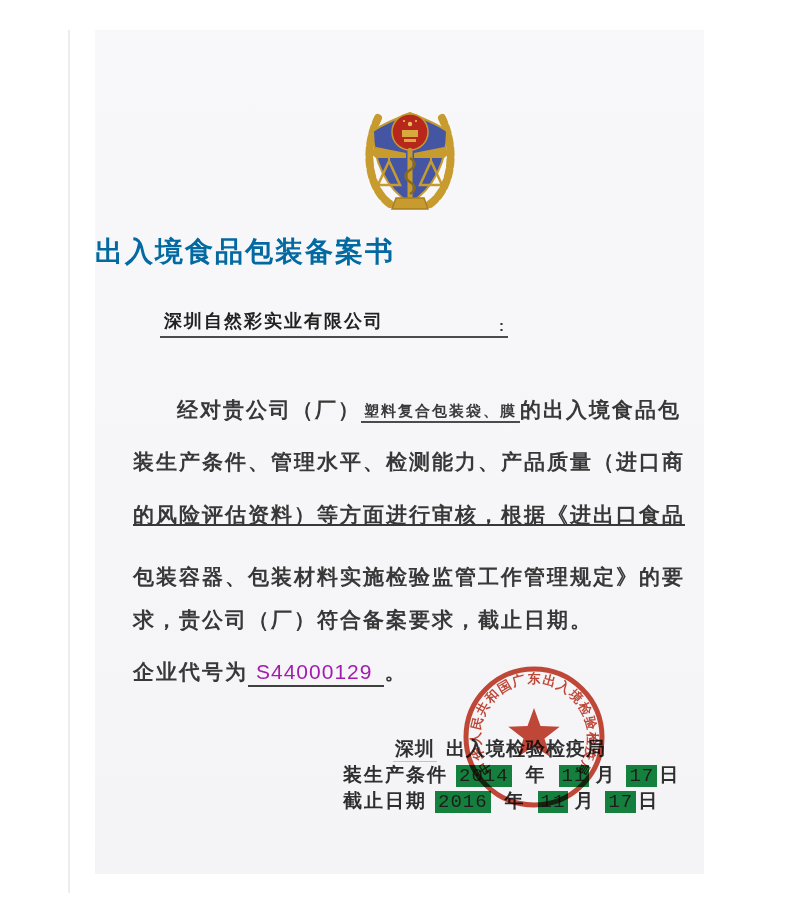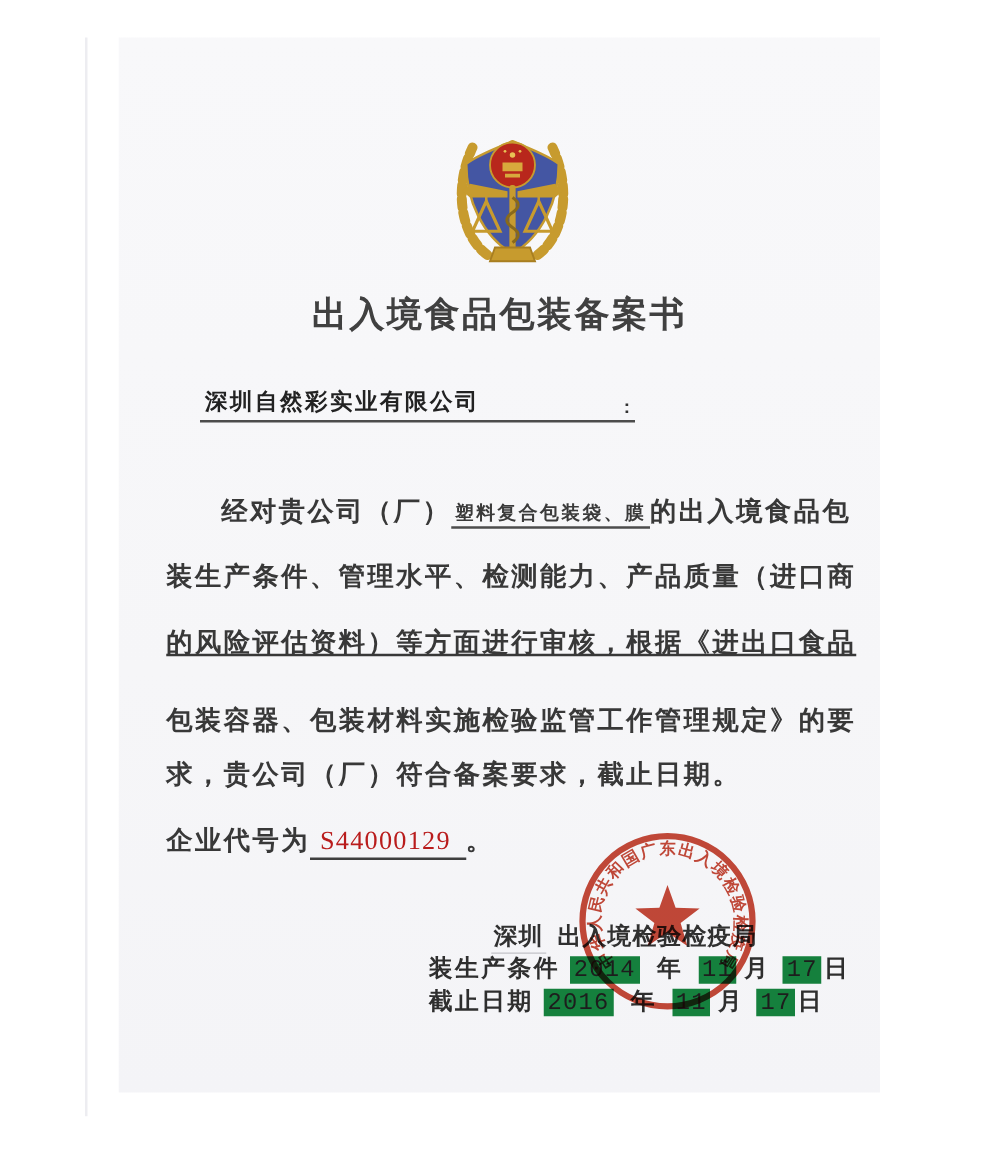--- a/index.html
+++ b/index.html
@@ -27,22 +27,22 @@
     position:absolute;left:68px;top:30px;width:2px;height:863px;
     background:#ededf1;
   }
   .emblem{position:absolute;left:356px;top:100px;width:108px;height:115px;}
   .em-blue{fill:var(--em-blue);}
   .em-gold{fill:var(--em-gold);}
   .em-gold-stroke{stroke:var(--em-gold);fill:none;}
   .em-red{fill:var(--em-red);}
   .title{
     position:absolute;left:95px;top:233px;width:609px;
-    text-align:center;font-size:28px;font-weight:700;letter-spacing:2px;
-    color:#404040;white-space:nowrap;
+    font-size:28px;font-weight:700;letter-spacing:2px;
+    color:#0369a1;white-space:nowrap;
   }
   .company-row{
     position:absolute;left:160px;top:304px;width:348px;height:34px;
     border-bottom:2px solid #4c4c4c;
     display:flex;align-items:flex-end;
   }
   .company-name{
     font-size:18px;font-weight:700;letter-spacing:2px;color:#222;
     padding-left:4px;padding-bottom:3px;white-space:nowrap;
   }
@@ -63,22 +63,22 @@
   .blank-fill{
     font-size:15px;font-weight:700;letter-spacing:2px;color:#3a3a3a;
     border-bottom:2px solid #4c4c4c;padding:0 3px 2px 3px;
     vertical-align:1px;
   }
   .code-line{
     position:absolute;left:133px;top:658px;white-space:nowrap;
     font-size:21px;font-weight:600;letter-spacing:2px;color:#383838;
   }
   .code-value{
-    font-family:Liberation Serif, serif;
-    font-size:21px;font-weight:400;letter-spacing:1px;color:#b91c1c;
+    font-family:Liberation Sans, sans-serif;
+    font-size:21px;font-weight:400;letter-spacing:1px;color:#a21caf;
     border-bottom:2px solid #3f3f3f;padding:0 12px 2px 8px;
   }
   .authority-line{
     position:absolute;left:393px;top:736px;white-space:nowrap;
     font-size:19px;font-weight:600;letter-spacing:1px;color:#303030;
   }
   .authority-blank{
     border-bottom:1px solid #c2c2c8;padding:0 2px 2px 2px;margin-right:9px;
   }
   .date-line{

